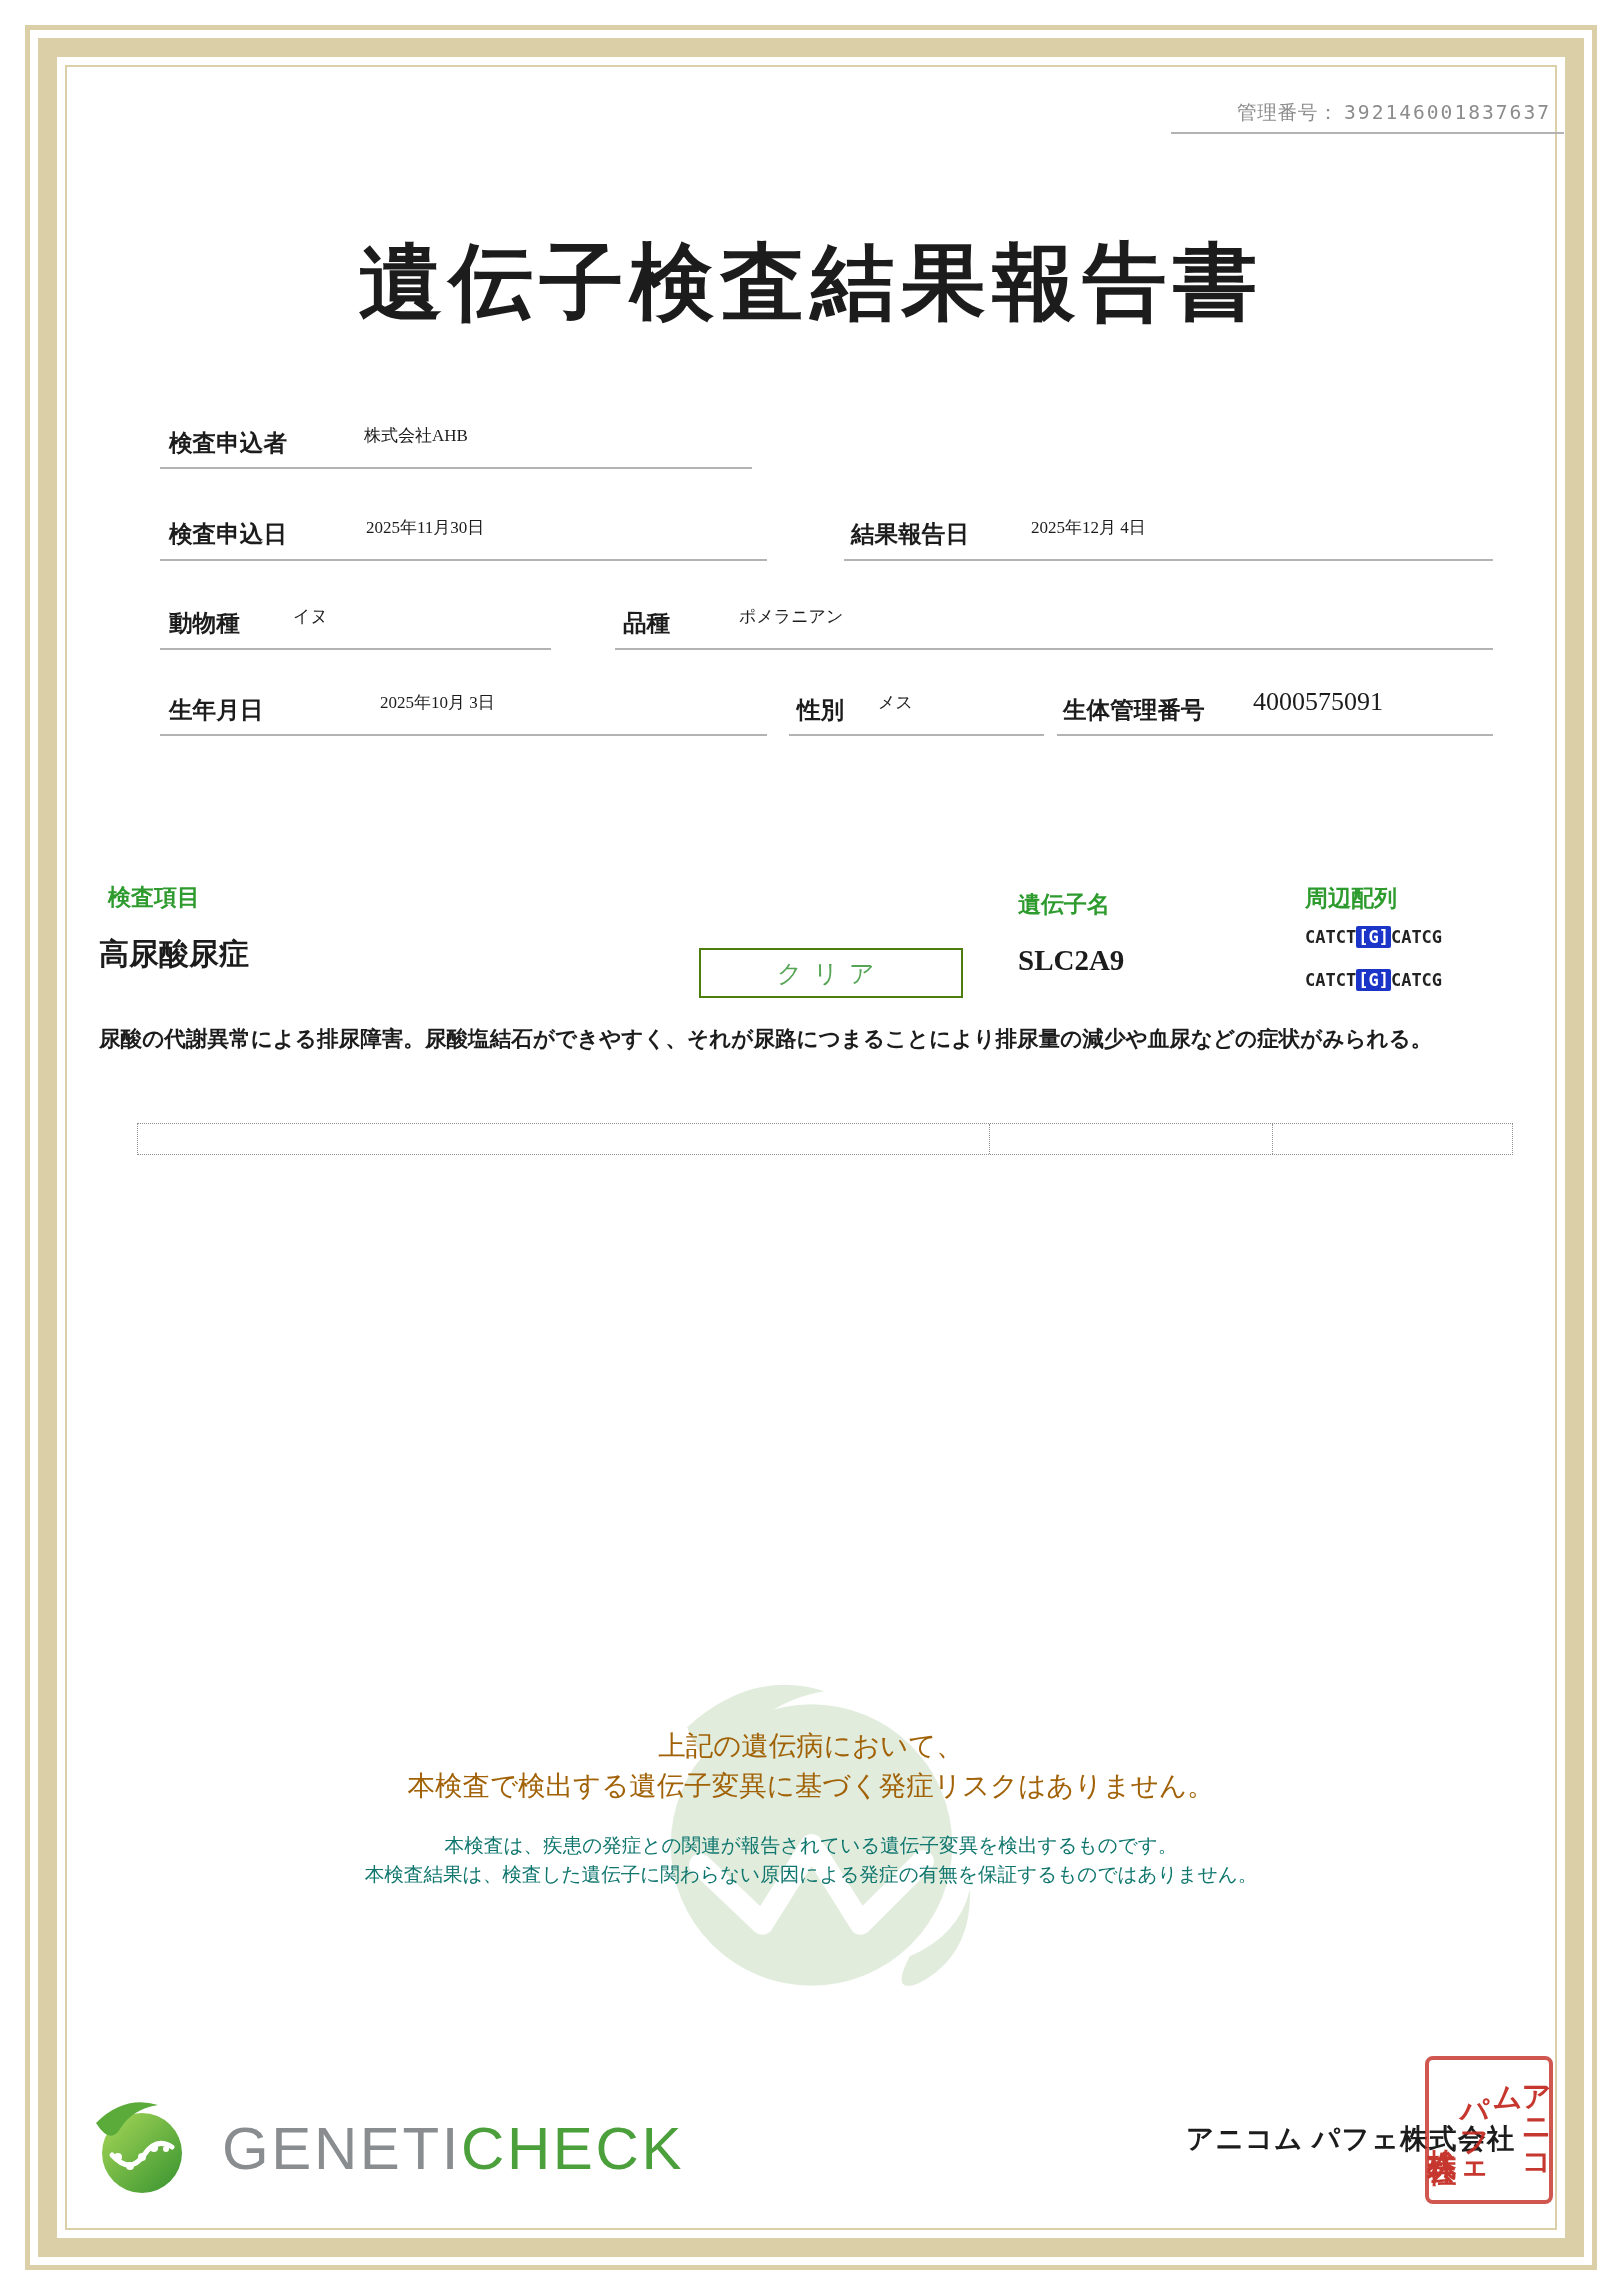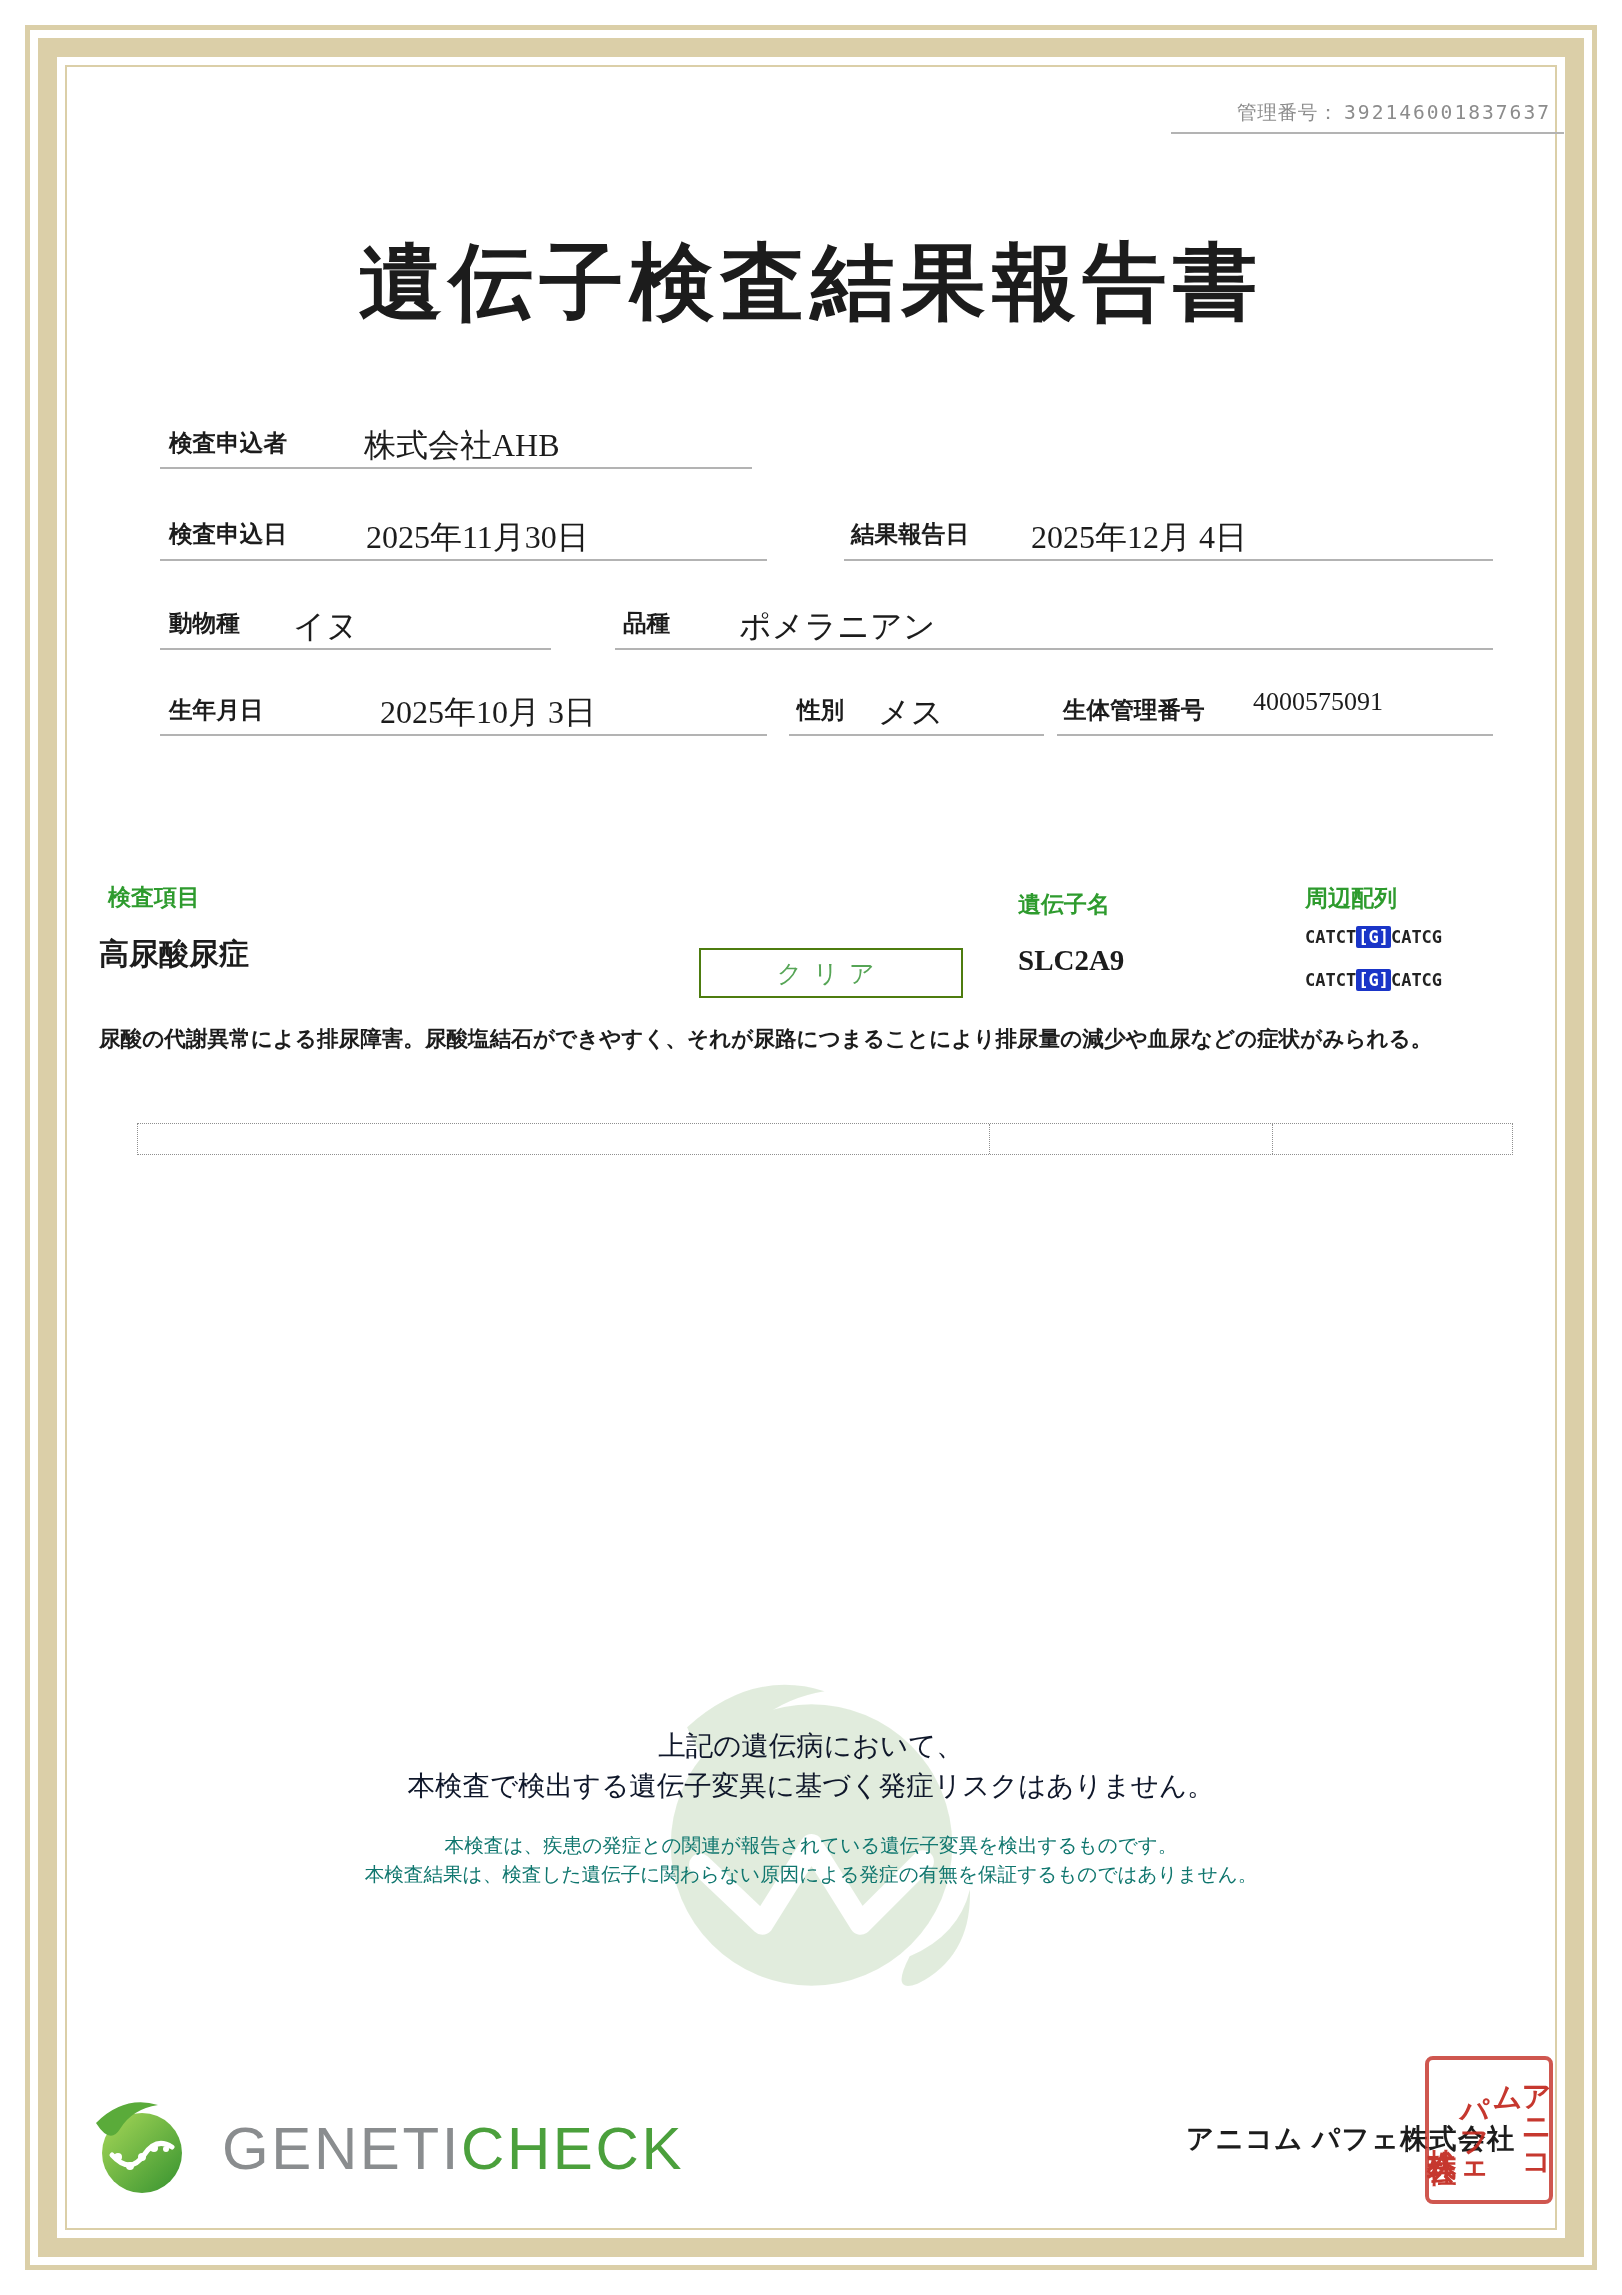--- a/index.html
+++ b/index.html
@@ -8,34 +8,34 @@
   .abs{position:absolute;}
   .frame{position:absolute;pointer-events:none;}
   .frame-outer{inset:25px;border:5.2px solid #dbcfa8;}
   .frame-mid{inset:38px;border:19.6px solid #dbcfa8;}
   .frame-inner{inset:65px;border:2.6px solid #dbcfa8;}
   .uline{position:absolute;height:0;border-bottom:2px solid #b3b3b3;}
   .ctrl{font-size:19.6px;color:#8c8c8c;letter-spacing:0.7px;}
   .ctrl .num{font-family:"DejaVu Sans Mono","Liberation Mono",monospace;letter-spacing:2px;}
   .title{width:100%;text-align:center;font-size:84px;font-weight:700;letter-spacing:6.5px;}
   .flabel{font-size:23.6px;font-weight:700;}
-  .fvalue{font-size:32px;font-weight:400;}
+  .fvalue{font-size:17px;font-weight:400;}
   .green-h{color:#2e9b2e;font-weight:700;font-size:23px;}
   .item-name{font-size:30px;font-weight:700;}
   .clear-box{border:2px solid #4d7c0f;display:flex;align-items:center;justify-content:center;}
   .clear-box span{color:#56a556;font-size:25px;letter-spacing:10.5px;font-family:"Liberation Sans",sans-serif;}
   .gene{font-size:29px;font-weight:bold;}
   .seq{font-family:"DejaVu Sans Mono","Liberation Mono",monospace;font-size:17px;font-weight:700;color:#222;}
   .seq .allele{background:#1a35c8;color:#ffffff;padding:0.7px 2px;border-radius:2px;}
   .desc{font-size:21.6px;font-weight:600;line-height:1.35;}
   .risk{color:#2e9b2e;font-size:23.6px;font-weight:700;}
   .dotted-row{border:1.3px dotted #8f8f8f;}
   .dotted-div{position:absolute;top:0;bottom:0;border-left:1.3px dotted #8f8f8f;}
   .sum-main{width:100%;text-align:center;font-family:"Liberation Sans","DejaVu Sans",sans-serif;
-            font-size:27.5px;color:#0f172a;z-index:2;}
+            font-size:27.5px;color:#a16207;z-index:2;}
   .sum-small{width:100%;text-align:center;font-family:"Liberation Sans","DejaVu Sans",sans-serif;
              font-size:19.6px;color:#0f766e;z-index:2;}
   .logo{display:flex;align-items:center;gap:17px;}
   .logo-word{font-family:"Liberation Sans","DejaVu Sans",sans-serif;font-size:60px;font-weight:500;letter-spacing:2.6px;}
   .logo-word .g1{color:#8a8d8f;}
   .logo-word .g2{color:#4ba03c;}
   .company{font-size:27.5px;font-weight:700;letter-spacing:1.3px;}
   .seal{border:4.6px solid rgba(194,40,30,.85);border-radius:7.9px;display:flex;flex-direction:row-reverse;
         justify-content:center;align-items:center;gap:3.9px;padding:5.2px 2.6px;opacity:.92;background:rgba(255,255,255,0.0);}
   .seal span{writing-mode:vertical-rl;text-orientation:upright;color:#c2281e;font-weight:700;

